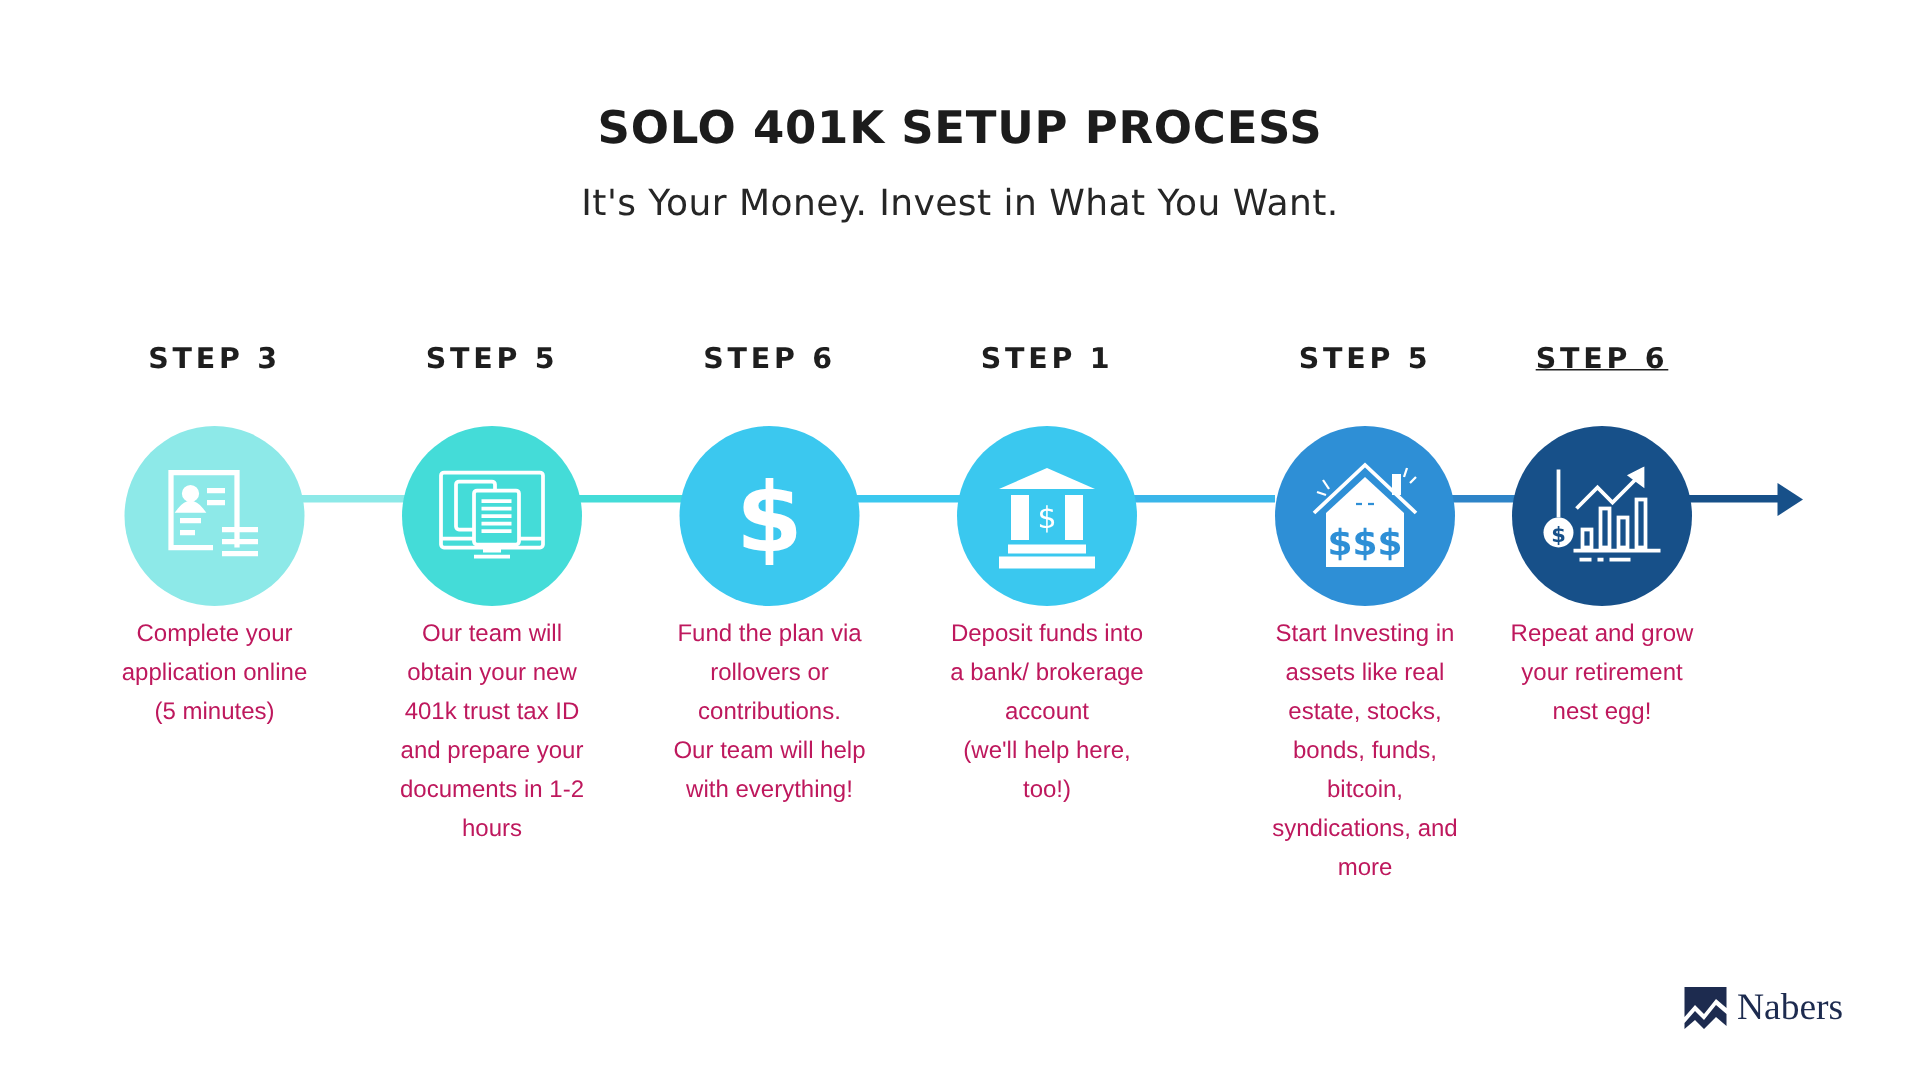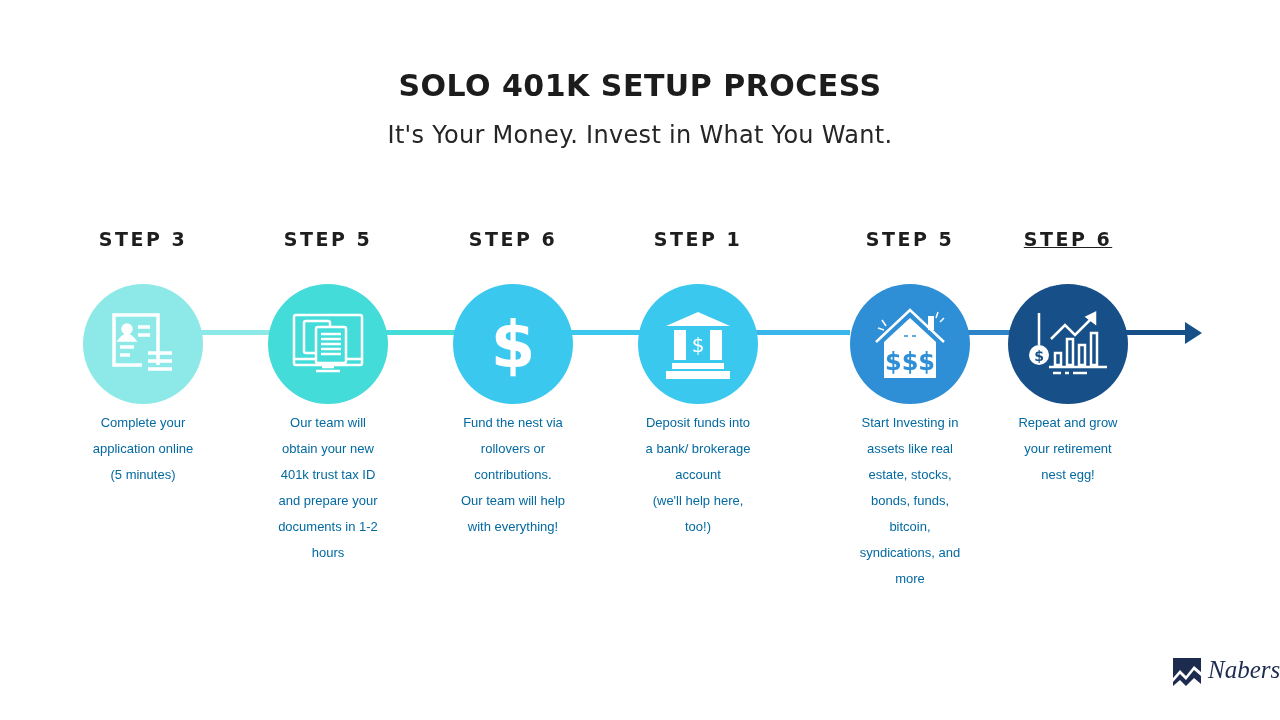--- a/index.html
+++ b/index.html
@@ -9,22 +9,22 @@
            font-family:"DejaVu Sans", sans-serif; font-weight:bold; font-size:30px; letter-spacing:0.5px; color:#1c1c1c; }
   .subtitle { position:absolute; top:121px; left:0; width:1280px; text-align:center;
               font-family:"DejaVu Sans", sans-serif; font-size:24px; color:#262626; letter-spacing:0.3px; }
   .line { position:absolute; height:5px; top:330px; }
   .arrowhead { position:absolute; left:1185px; top:322px; width:0; height:0;
                border-top:11px solid transparent; border-bottom:11px solid transparent; border-left:17px solid #175089; }
   .step { position:absolute; top:228px; width:180px; text-align:center; }
   .step-label { font-family:"DejaVu Sans", sans-serif; font-weight:bold; font-size:19px; letter-spacing:2.5px; color:#1e1e1e; height:26px; }
   .circle { position:absolute; top:56px; left:30px; width:120px; height:120px; border-radius:50%;
             display:flex; align-items:center; justify-content:center; }
-  .desc { position:absolute; top:182px; left:0; width:180px; font-size:13px; line-height:26px; color:#0369a1; white-space:pre-line;text-align:center; }
-  .logo { position:absolute; left:1172px; top:656px; display:flex; align-items:flex-start;font-style:italic; }
+  .desc { position:absolute; top:182px; left:0; width:180px; font-size:16px; line-height:26px; color:#be185d; white-space:pre-line;text-align:center; }
+  .logo { position:absolute; left:1122px; top:656px; display:flex; align-items:flex-end; }
   .logo-text { font-family:"Liberation Serif", serif; font-size:25px; color:#1d2b4f; margin-left:6px; }
 </style>
 </head>
 <body>
 
 <div class="title">SOLO 401K SETUP PROCESS</div>
 <div class="subtitle">It's Your Money. Invest in What You Want.</div>
 
 <div class="line" style="left:190px;width:100px;background:#8de9e8;"></div>
 <div class="line" style="left:380px;width:100px;background:#44dcd8;"></div>
@@ -80,21 +80,21 @@
 hours</div>
 </div>
 
 <div class="step" style="left:423px;">
   <div class="step-label">STEP 6</div>
   <div class="circle" style="background:#3bc8ef;">
     <svg width="60" height="70" viewBox="0 0 60 70">
       <text x="30" y="58" text-anchor="middle" font-family="DejaVu Sans, sans-serif" font-weight="bold" font-size="64" fill="#fff">$</text>
     </svg>
   </div>
-  <div class="desc">Fund the nest via
+  <div class="desc">Fund the plan via
 rollovers or
 contributions.
 Our team will help
 with everything!</div>
 </div>
 
 <div class="step" style="left:608px;">
   <div class="step-label">STEP 1</div>
   <div class="circle" style="background:#3ac8ef;">
     <svg width="72" height="72" viewBox="0 0 72 72" fill="#fff">

